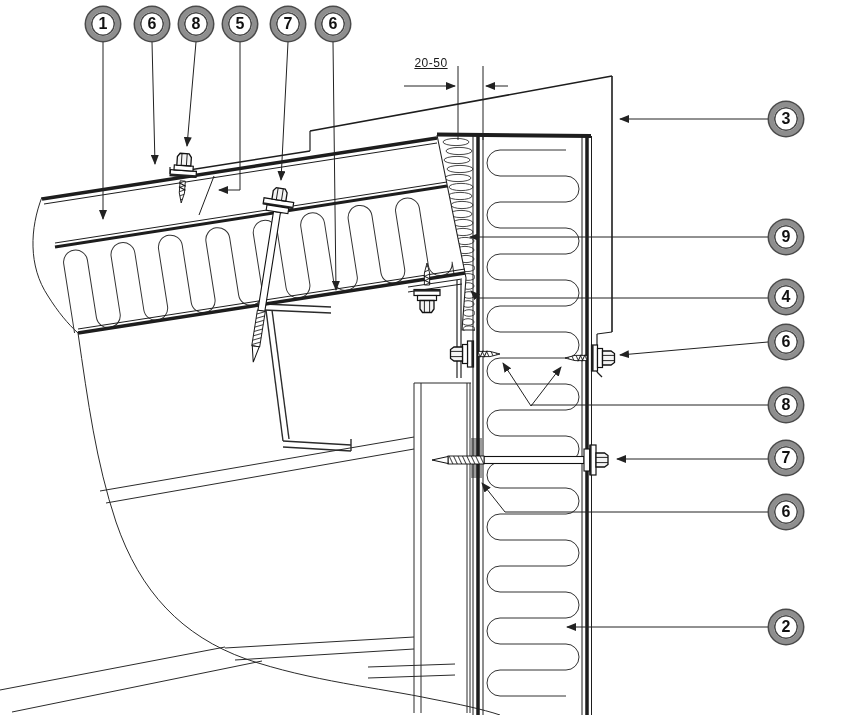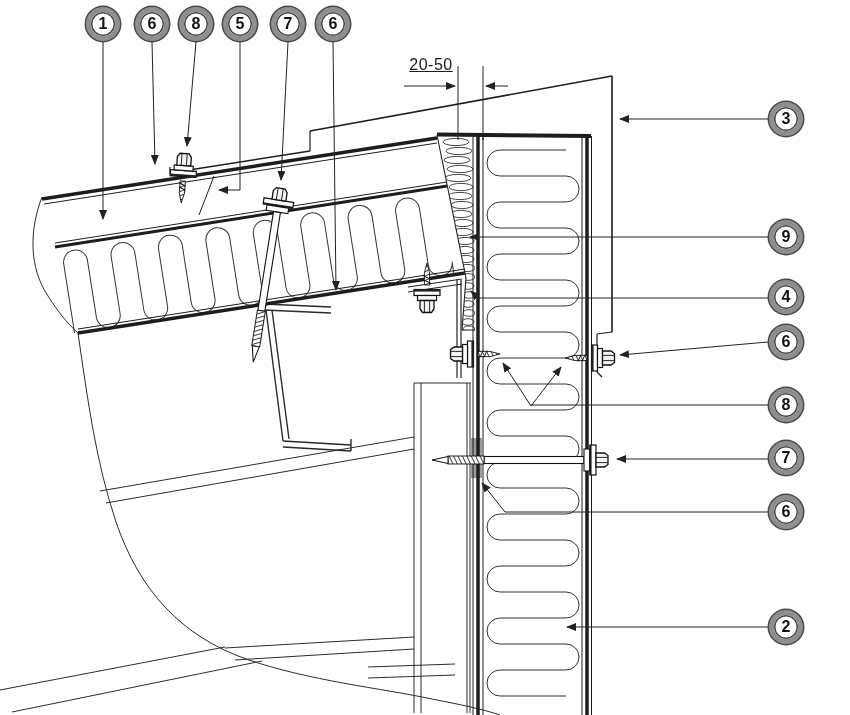--- a/index.html
+++ b/index.html
@@ -4,21 +4,21 @@
 <style>
   html,body{margin:0;padding:0;background:#fff;}
   .canvas{position:relative;width:850px;height:715px;background:#ffffff;overflow:hidden;
           font-family:"Liberation Sans",sans-serif;}
   .canvas svg{position:absolute;left:0;top:0;}
   .callout{position:absolute;width:24px;height:24px;border-radius:50%;background:#fff;
            border:5px solid #8e8e8e;box-shadow:0 0 0 1.5px #4a4a4a, inset 0 0 0 1.5px #4a4a4a;
            display:flex;align-items:center;justify-content:center;
            font-weight:bold;font-size:16px;line-height:1;color:#111;}
   .dim-label{position:absolute;left:401px;top:56px;width:60px;text-align:center;
-             font-size:16px;color:#1a1a1a;letter-spacing:0.5px;text-decoration:underline;}
+             font-size:12px;color:#1a1a1a;letter-spacing:0.5px;text-decoration:underline;}
 </style>
 </head>
 <body>
 
 <div class="canvas">
 
 <svg width="850" height="715" viewBox="0 0 850 715">
   <defs>
     <marker id="arr" markerWidth="10" markerHeight="8" refX="9" refY="4" orient="auto" markerUnits="userSpaceOnUse">
       <path d="M0,0 L10,4 L0,8 Z" fill="#222"></path>

